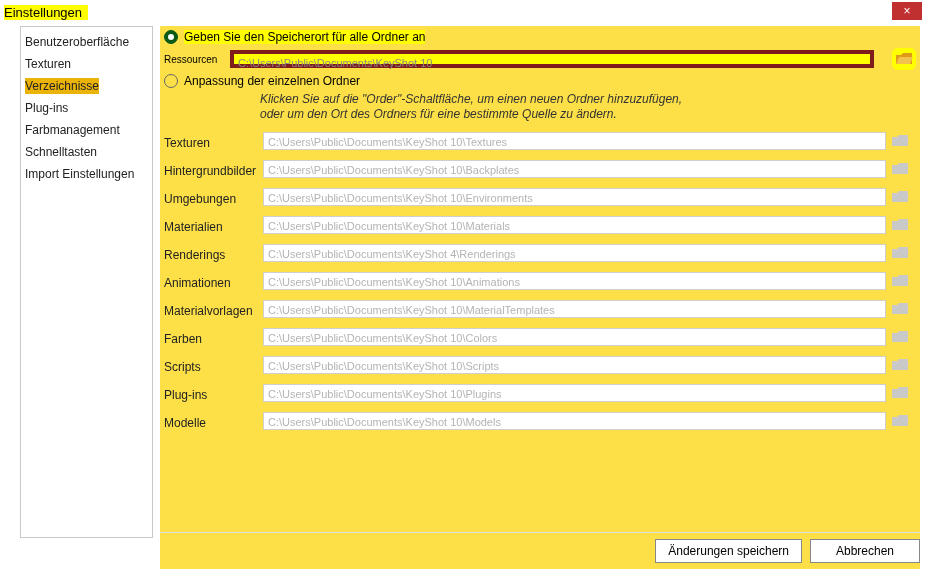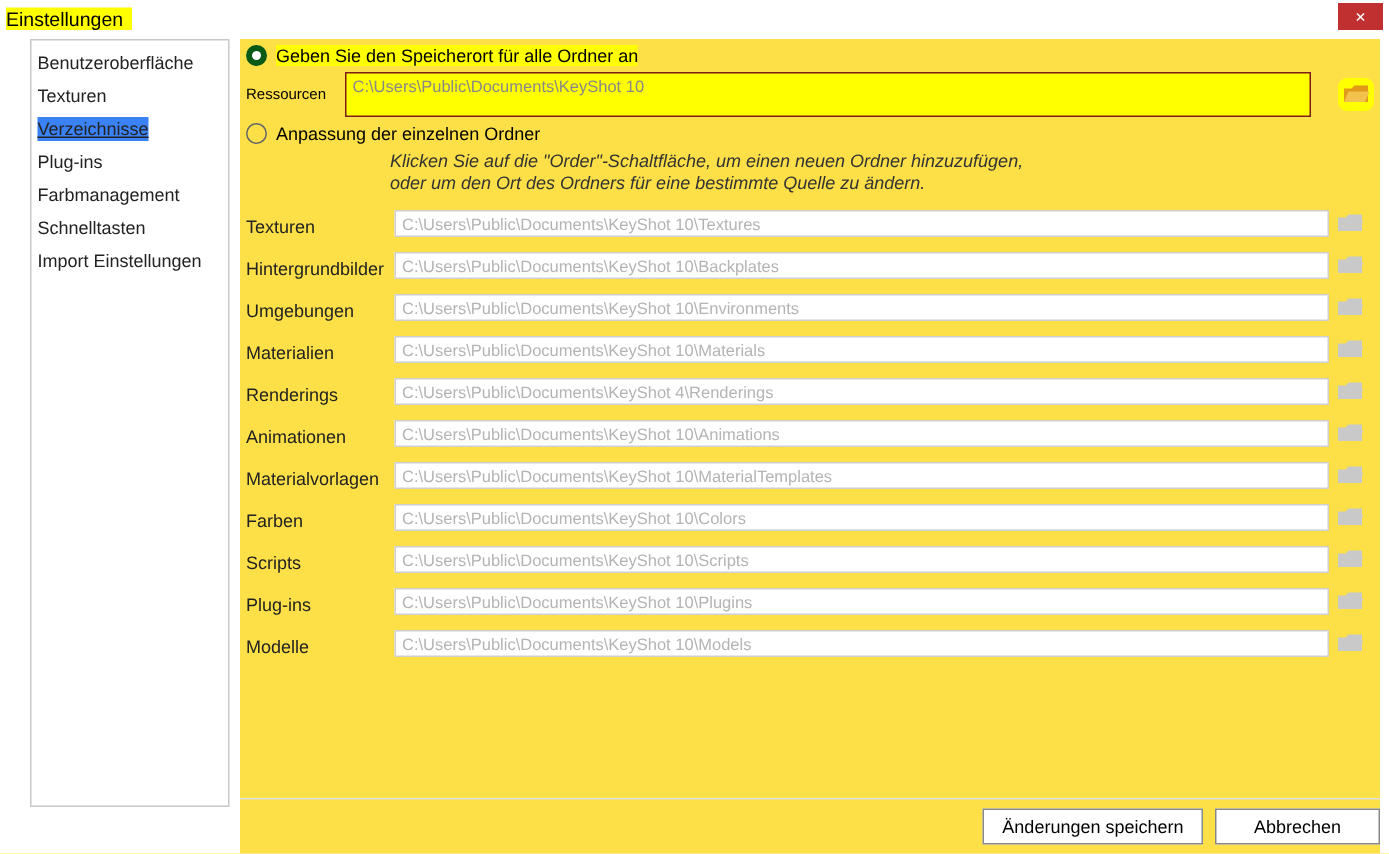--- a/index.html
+++ b/index.html
@@ -56,23 +56,22 @@
       padding-top: 4px;
       background: #fff;
     }
     .sidebar-item {
       padding: 4px 6px 4px 4px;
       color: #222;
       cursor: pointer;
       font-size: 12px;
     }
     .sidebar-item.active span {
-      background: #3b82f6;
+      background: #eab308;
       padding: 1px 0;
-      text-decoration: underline;
     }
     .main {
       position: absolute;
       left: 160px;
       top: 26px;
       right: 6px;
       bottom: 0;
       background: #fde047;
     }
     .radio-row {
@@ -107,22 +106,22 @@
       align-items: center;
       gap: 6px;
       margin: 4px 0 4px 4px;
     }
     .res-label {
       width: 60px;
       font-size: 10px;
     }
     .res-input {
       flex: 1;
-      height: 30px;
-      border: 1px solid #7f1d1d;
+      height: 18px;
+      border: 4px solid #7f1d1d;
       padding: 0 4px;
       color: #888;
       font-size: 11px;
       line-height: 18px;
       margin-right: 12px;
     }
     .folder-btn {
       width: 20px; height: 18px;
       display: inline-flex;
       align-items: center;

